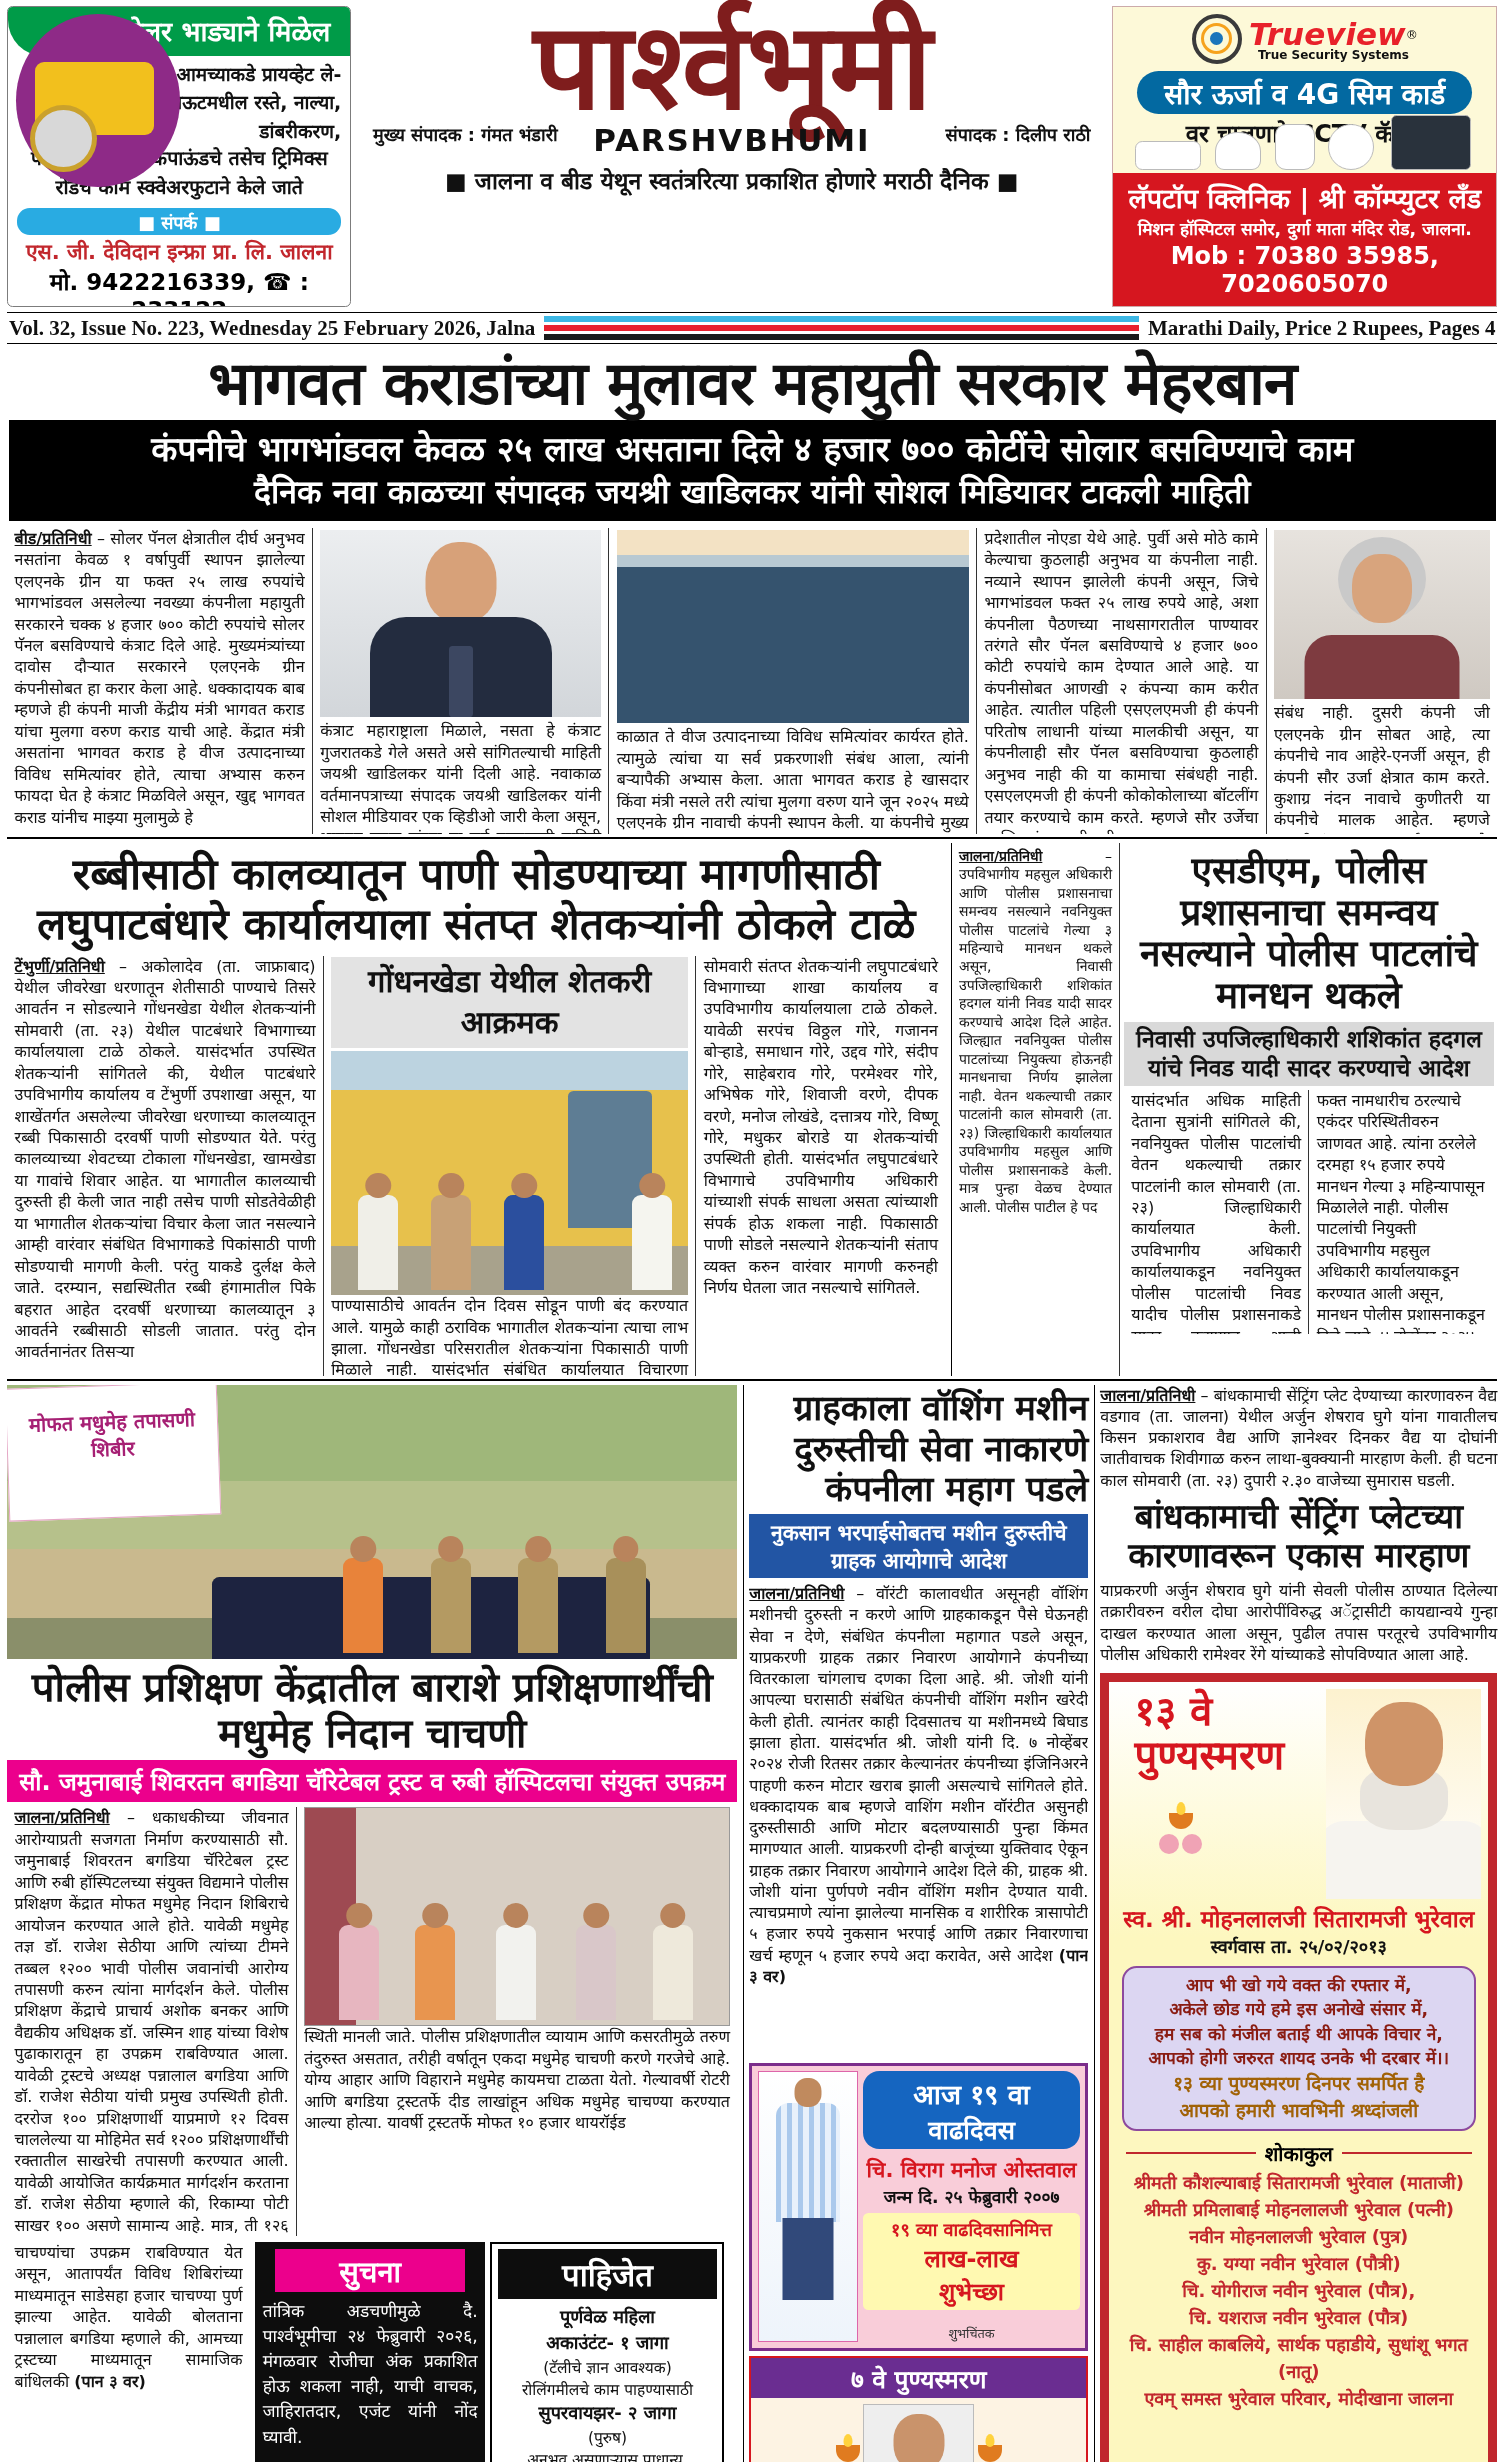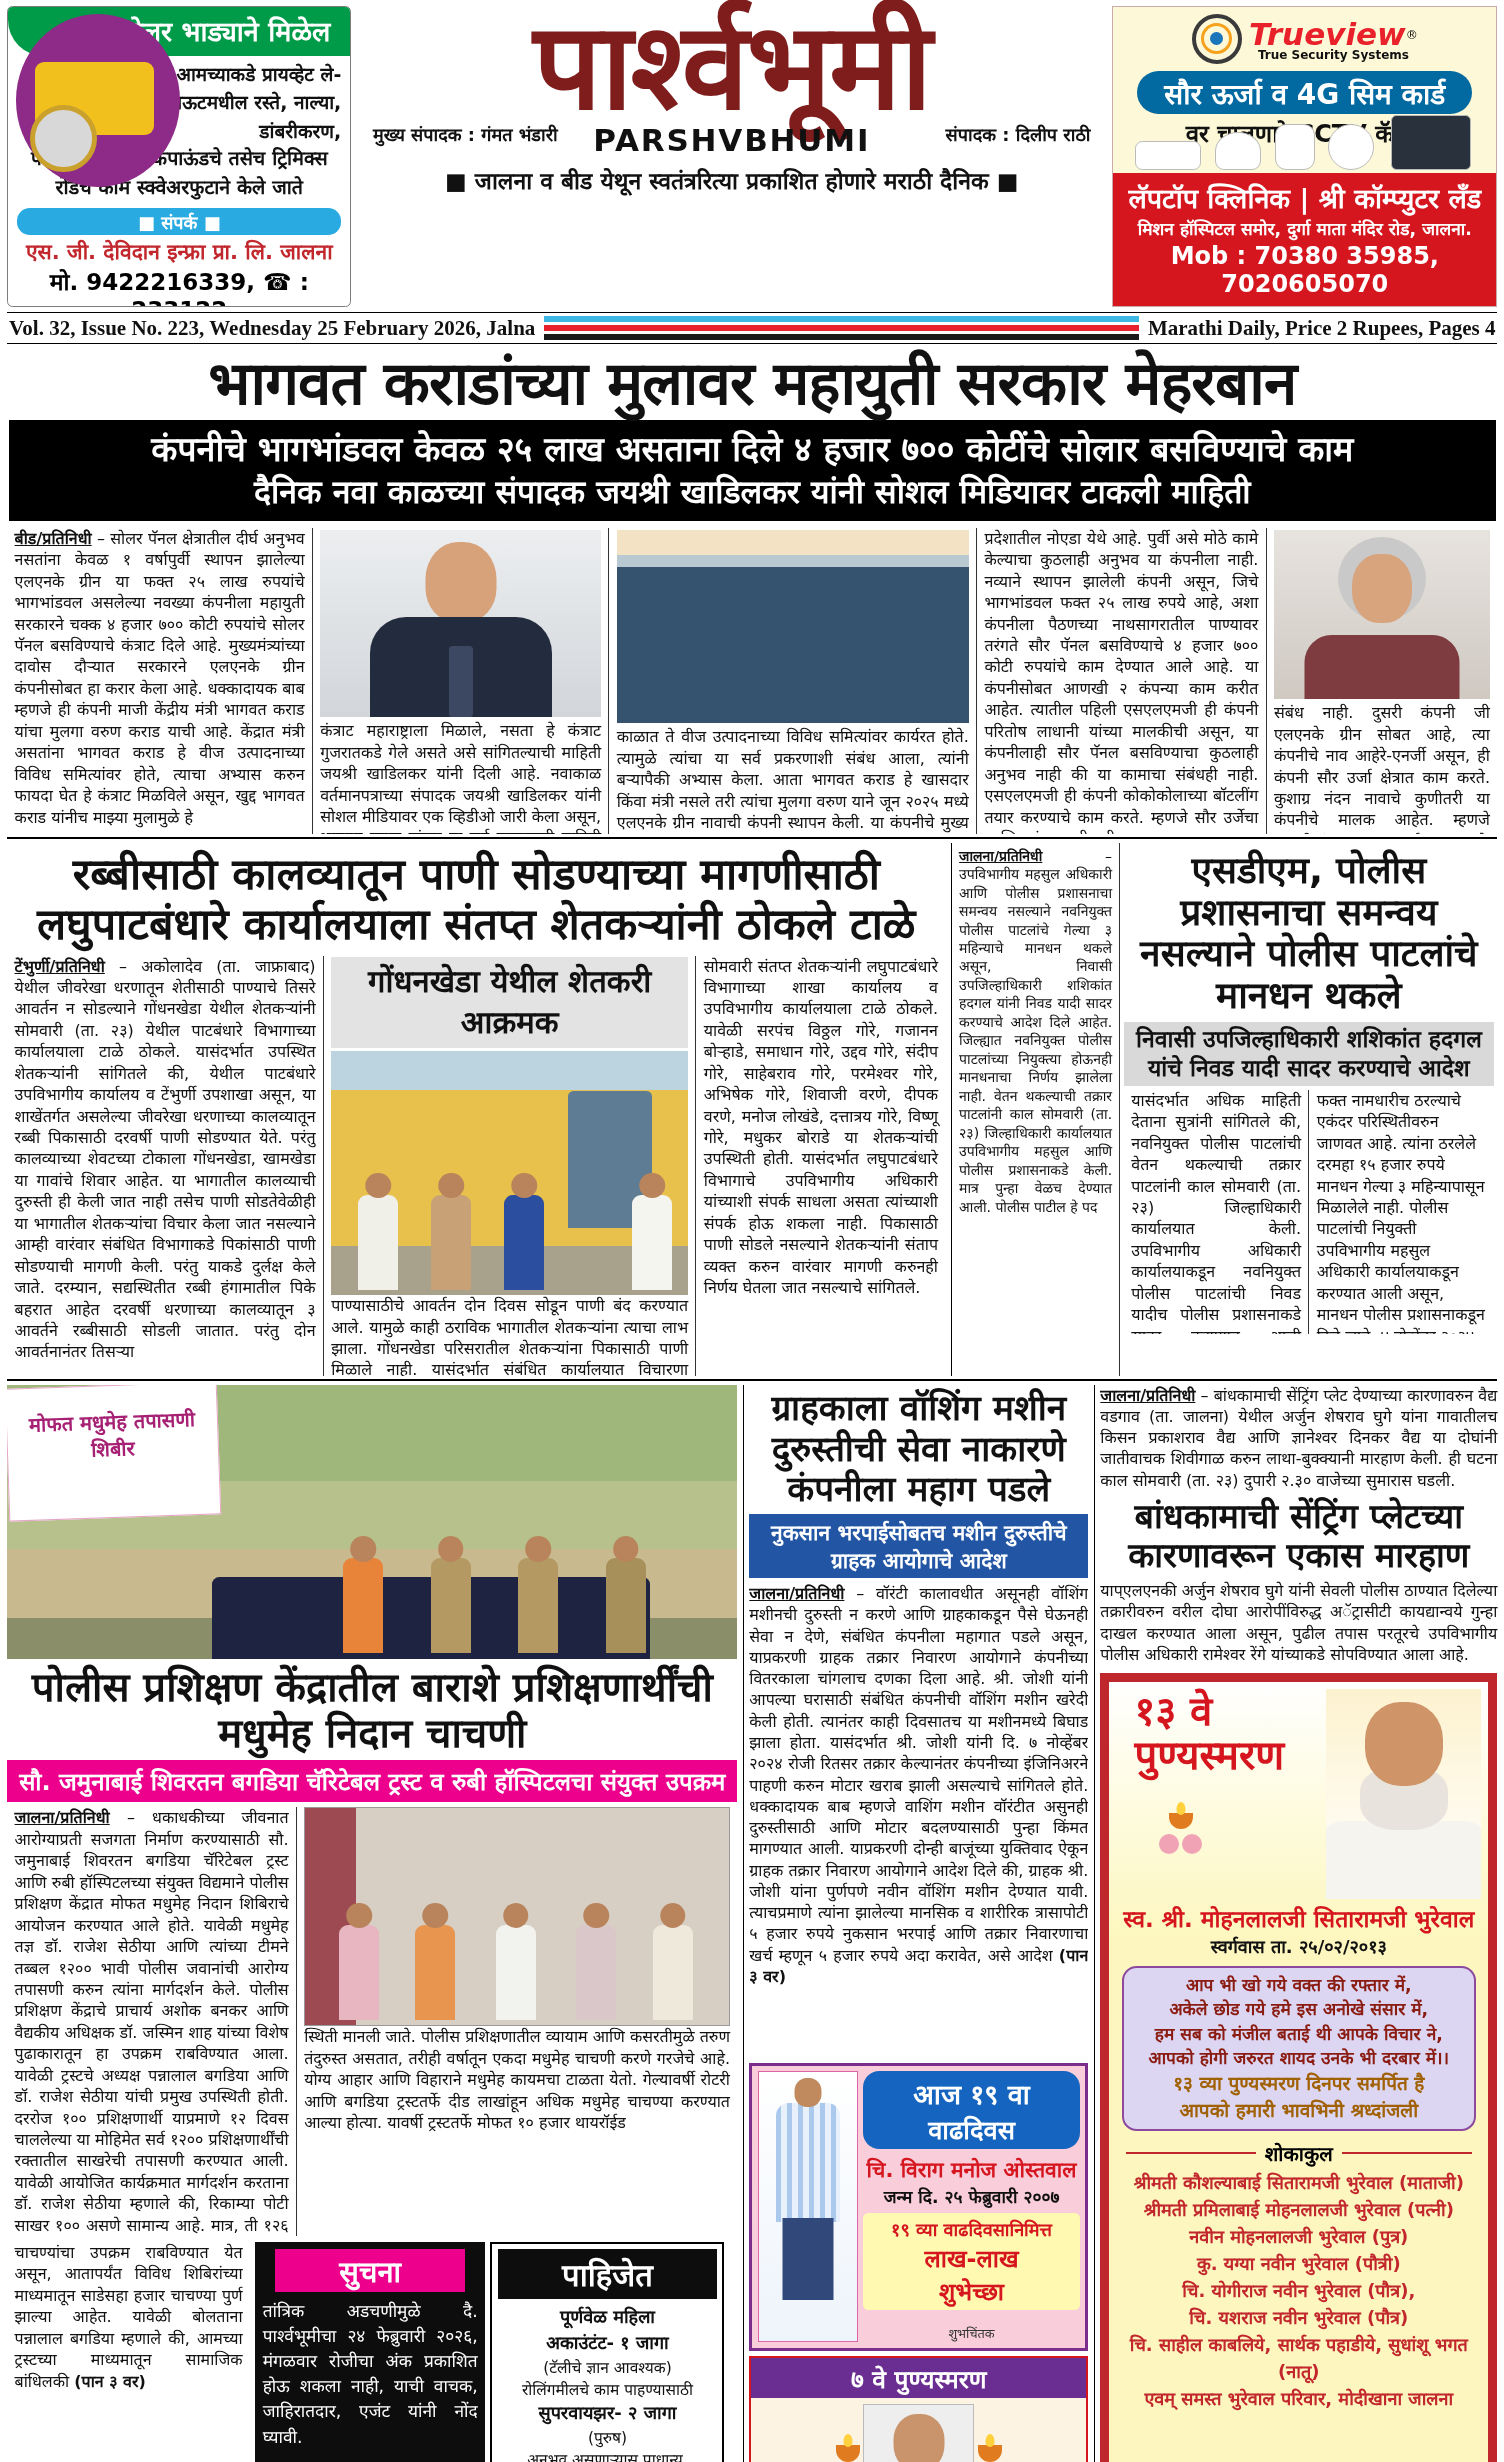--- a/index.html
+++ b/index.html
@@ -112,21 +112,21 @@
   .diabrow{display:flex;height:429px;}
   .diabbottom{display:flex;height:301px;margin-top:5.5px;}
   .notice{width:215px;flex:none;background:#0d0d0d;color:#fff;margin:0 5.5px;padding:7.3px;}
   .notice .nh{background:#ec008c;color:#fff;font-weight:bold;font-size:29px;text-align:center;margin:0 12.8px 7.3px;padding:1.8px;}
   .notice .nb{font-size:17.3px;line-height:1.45;}
   .wanted{width:219px;flex:none;border:2.7px solid #000;padding:5.5px;text-align:center;display:flex;flex-direction:column;}
   .wanted .wh{background:#0d0d0d;color:#fff;font-weight:bold;font-size:31px;padding:3.6px;margin-bottom:5.5px;}
   .wanted .wl{font-weight:bold;font-size:18px;line-height:1.45;}
   .wanted .wsm{font-size:15.5px;}
   .mid3{width:339px;flex:none;border-right:1.8px solid #000;padding:0 5.5px;display:flex;flex-direction:column;}
-  .wash-h{font-weight:bold;font-size:35px;text-align:center;line-height:1.15;margin:3.6px 0;}
+  .wash-h{font-weight:bold;font-size:35px;text-align:right;line-height:1.15;margin:3.6px 0;}
   .bluebar{background:#2255a4;color:#fff;font-weight:bold;font-size:21px;text-align:center;padding:3.6px;margin:1.8px 0 5.5px;}
   .washbody{font-size:16px;line-height:1.33;height:474px;overflow:hidden;}
   .bday{border:3.6px solid #7b2d8b;background:#f9cdd9;margin-top:5.5px;padding:5.5px;display:flex;gap:5.5px;}
   .bday .photo{width:98px;flex:none;background:linear-gradient(#fff,#eef4fb);position:relative;border:0.9px solid #d6a;overflow:hidden;}
   .bday .photo i{position:absolute;display:block;}
   .bday .photo .sh{left:50%;top:31px;transform:translateX(-50%);width:64px;height:119px;border-radius:12.8px 12.8px 0 0;background:repeating-linear-gradient(90deg,#aac9ec 0 5.5px,#e8f1fb 5.5px 11px);}
   .bday .photo .hd{left:50%;top:5.5px;transform:translateX(-50%);width:27px;height:29px;border-radius:45%;background:#c08a5e;}
   .bday .photo .lg{left:50%;top:146px;transform:translateX(-50%);width:51px;height:82px;background:#31497a;}
   .bday .bc{flex:1;text-align:center;}
   .bday .bbox{background:#1565c0;color:#fff;border-radius:16.4px;font-weight:bold;padding:3.6px 1.8px;}
@@ -387,21 +387,21 @@
 
       </div>
     </div>
 
     <div class="right3">
       <div class="assault just">
         <span class="dl">जालना/प्रतिनिधी</span>
         <span>– बांधकामाची सेंट्रिंग प्लेट देण्याच्या कारणावरुन वैद्य वडगाव (ता. जालना) येथील अर्जुन शेषराव घुगे यांना गावातीलच किसन प्रकाशराव वैद्य आणि ज्ञानेश्वर दिनकर वैद्य या दोघांनी जातीवाचक शिवीगाळ करुन लाथा-बुक्क्यानी मारहाण केली. ही घटना काल सोमवारी (ता. २३) दुपारी २.३० वाजेच्या सुमारास घडली.</span>
       </div>
       <h2 class="assault-h">बांधकामाची सेंट्रिंग प्लेटच्या कारणावरून एकास मारहाण</h2>
-      <div class="assault just">याप्एलएनकी अर्जुन शेषराव घुगे यांनी सेवली पोलीस ठाण्यात दिलेल्या तक्रारीवरुन वरील दोघा आरोपींविरुद्ध अॅट्रासीटी कायद्यान्वये गुन्हा दाखल करण्यात आला असून, पुढील तपास परतूरचे उपविभागीय पोलीस अधिकारी रामेश्वर रेंगे यांच्याकडे सोपविण्यात आला आहे.</div>
+      <div class="assault just">याप्रकरणी अर्जुन शेषराव घुगे यांनी सेवली पोलीस ठाण्यात दिलेल्या तक्रारीवरुन वरील दोघा आरोपींविरुद्ध अॅट्रासीटी कायद्यान्वये गुन्हा दाखल करण्यात आला असून, पुढील तपास परतूरचे उपविभागीय पोलीस अधिकारी रामेश्वर रेंगे यांच्याकडे सोपविण्यात आला आहे.</div>
 
       <div class="mem13">
         <div class="m13top">
           <div>
             <div class="m13h">१३ वे पुण्यस्मरण</div>
             <div class="m13deco">
               <span class="diya"></span>
               <div><span class="rose"></span><span class="rose"></span></div>
             </div>
           </div>

